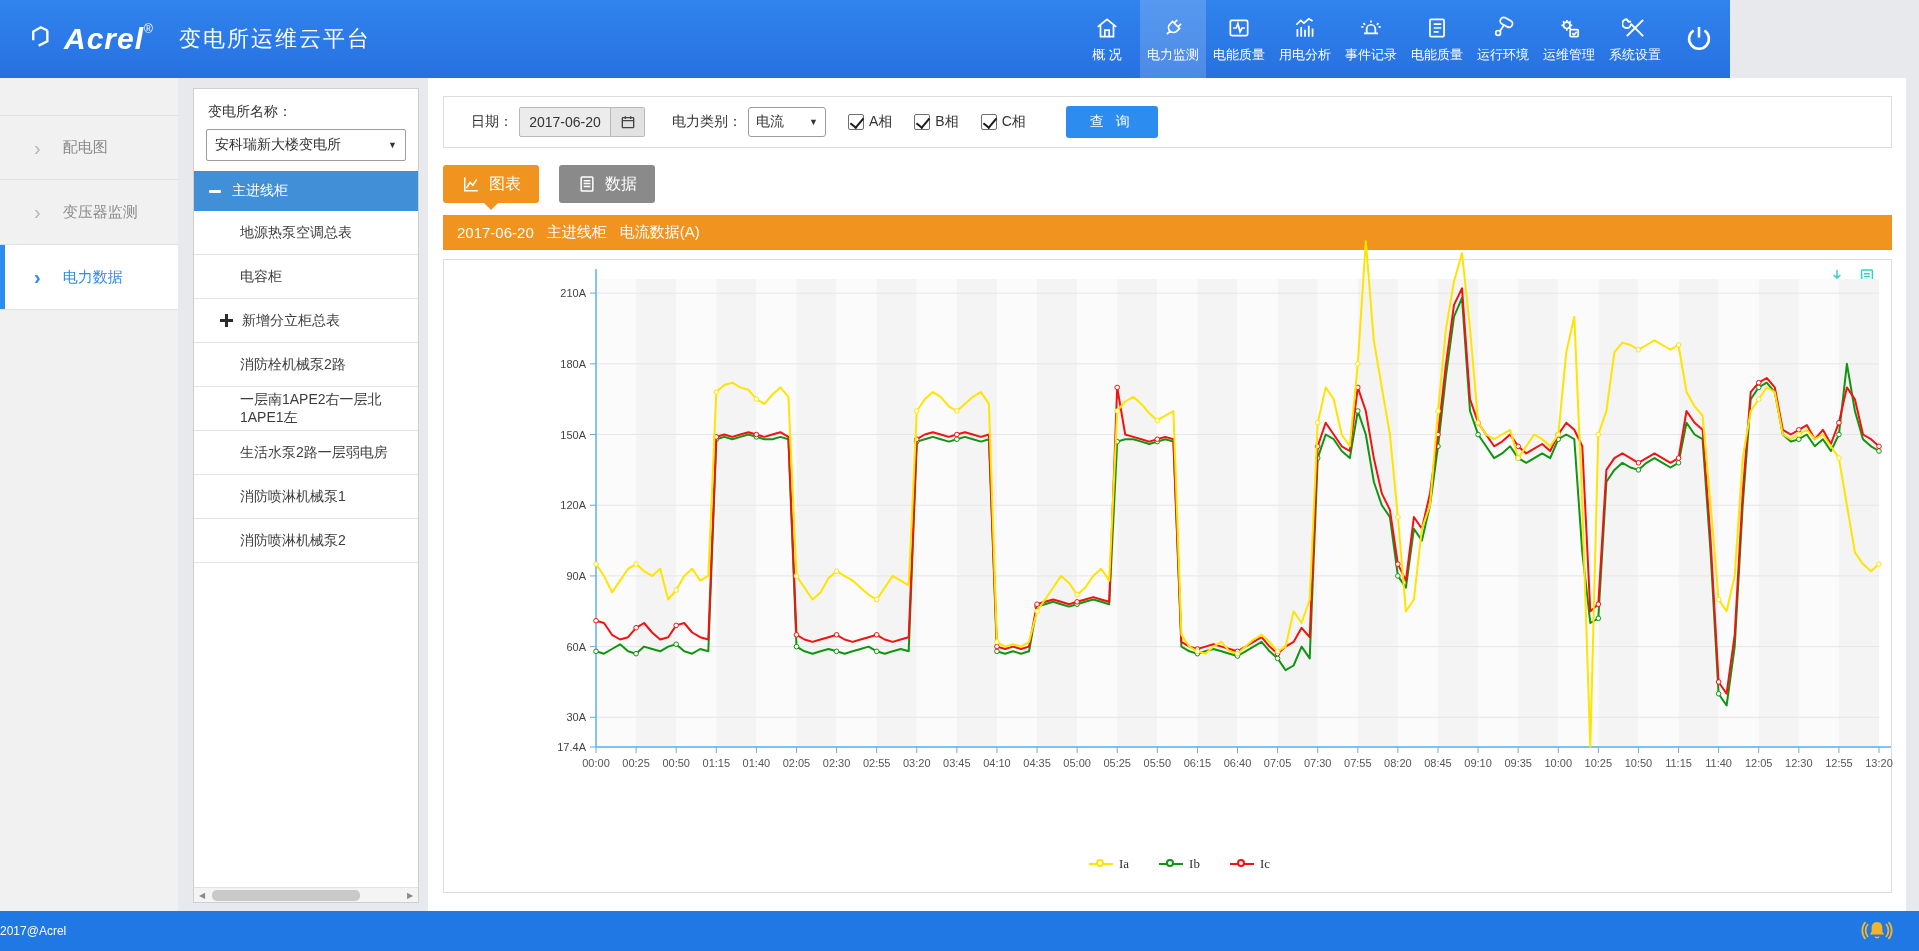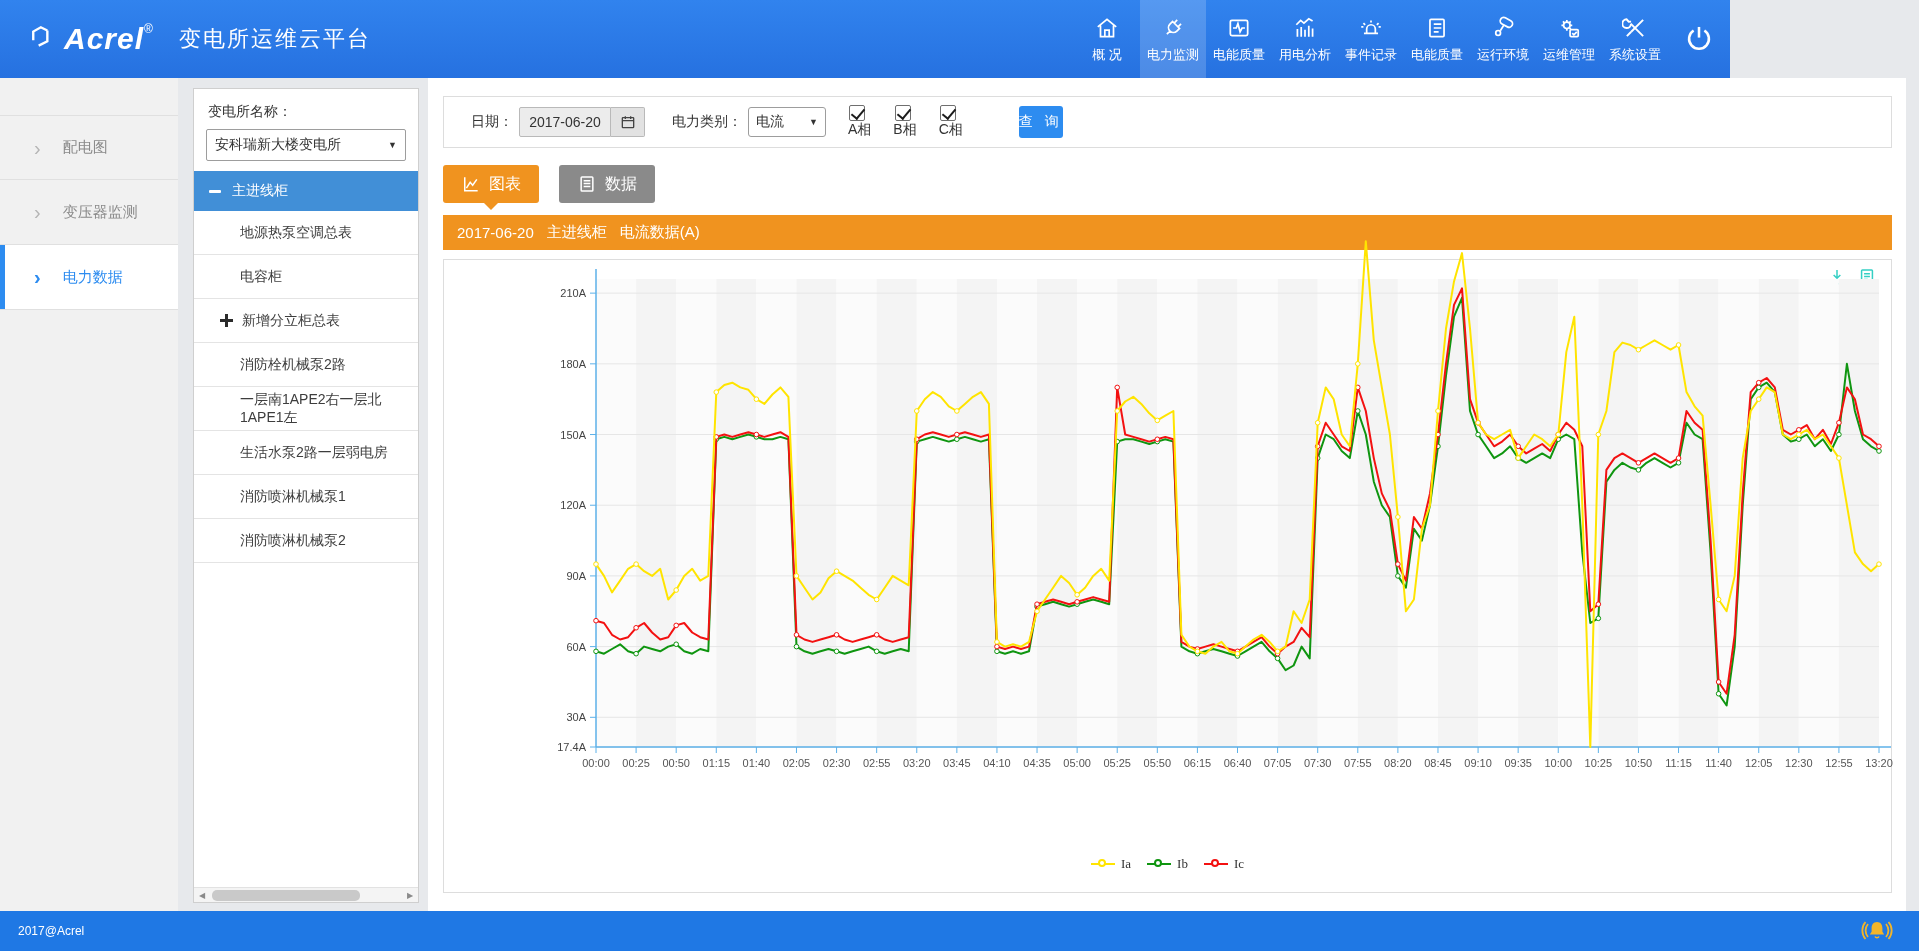--- a/index.html
+++ b/index.html
@@ -62,57 +62,57 @@
   .filter-bar { position:absolute; left:15px; top:18px; width:1449px; height:52px;
     border:1px solid #ddd; display:flex; align-items:center; }
   .f-label { font-size:14px; color:#333; margin-left:27px; }
   .date-input { width:92px; height:30px; background:#ececec; border:1px solid #b9b9b9; border-radius:2px 0 0 2px;
     display:flex; align-items:center; justify-content:center; font-size:14px; color:#333; margin-left:6px; cursor:text; }
   .cal-btn { width:34px; height:30px; background:#e2e2e2; border:1px solid #b9b9b9; border-left:none;
     border-radius:0 2px 2px 0; display:flex; align-items:center; justify-content:center; cursor:pointer; }
   .select-box { width:78px; height:30px; border:1px solid #9d9d9d; border-radius:3px; background:#fff;
     display:flex; align-items:center; padding:0 7px; font-size:14px; color:#333; margin-left:6px; cursor:pointer; }
   .select-box .caret { margin-left:auto; font-size:9px; color:#333; }
-  .phase { display:flex; align-items:center; margin-left:22px; cursor:pointer;flex-direction:column; }
+  .phase { display:flex; align-items:center; margin-left:22px; cursor:pointer; }
   .checkbox { width:16px; height:16px; border:1px solid #6f6f6f; border-radius:2px; background:#fff; position:relative; margin-right:5px; }
   .phase.checked .checkbox::after { content:''; position:absolute; left:4px; top:0px; width:6px; height:11px;
     border:solid #1c1c1c; border-width:0 2.5px 2.5px 0; transform:rotate(40deg); }
   .phase-label { font-size:14px; color:#333; }
-  .query-btn { width:44px; height:32px; background:#2d8cf0; color:#fff; border:none; border-radius:3px;
-    font-size:14px; margin-left:56px; cursor:pointer; letter-spacing:4px; }
+  .query-btn { width:92px; height:32px; background:#2d8cf0; color:#fff; border:none; border-radius:3px;
+    font-size:14px; margin-left:40px; cursor:pointer; letter-spacing:4px; }
 
   .tabs { position:absolute; left:15px; top:87px; display:flex; gap:20px; }
   .tab { height:38px; padding:0 18px; display:flex; align-items:center; gap:8px; color:#fff;
     font-size:16px; border-radius:3px; cursor:pointer; position:relative; }
   .tab svg { width:20px; height:20px; }
   .tab.chart-tab { background:#f0931f; }
   .tab.chart-tab::after { content:''; position:absolute; left:50%; bottom:-7px; margin-left:-7px;
     border-left:7px solid transparent; border-right:7px solid transparent; border-top:7px solid #f0931f; }
   .tab.data-tab { background:#8a8a8a; }
 
   .chart-title-bar { position:absolute; left:15px; top:137px; width:1449px; height:35px; background:#f0931f;
     display:flex; align-items:center; color:#fff; font-size:15px; }
   .chart-title-bar span { margin-left:13px; }
   .chart-title-bar span:first-child { margin-left:14px; }
 
   .chart-box { position:absolute; left:15px; top:181px; width:1449px; height:634px; border:1px solid #ddd; background:#fff; }
   .chart-actions { position:absolute; right:14px; top:7px; display:flex; gap:10px; }
   .chart-actions svg { width:20px; height:20px; cursor:pointer; }
   #chart-svg { position:absolute; left:37px; top:19px; overflow:visible; }
-  .legend { position:absolute; left:0; top:596px; width:100%; display:flex; justify-content:center; gap:16px; }
+  .legend { position:absolute; left:12px; top:596px; width:100%; display:flex; justify-content:center; gap:30px; }
   .legend-item { display:flex; align-items:center; gap:6px; cursor:pointer; }
   .legend-line { width:24px; height:0; border-top:2px solid; position:relative; }
   .legend-ring { position:absolute; left:7px; top:-6px; width:8px; height:8px; border-radius:50%;
     border:2px solid; background:#fff; }
   .legend-label { font-size:13px; color:#333; font-family:"Liberation Serif","DejaVu Serif",serif; }
 
   
   .bottombar { position:absolute; left:0; top:911px; width:1919px; height:40px; background:#1f78e4;
     display:flex; align-items:center; }
-  .copyright { color:#fff; font-size:12px; margin-left:18px; }
+  .copyright { color:#fff; font-size:12px; }
   .bell { position:absolute; right:26px; top:4px; width:32px; height:32px; cursor:pointer; }
 </style>
 </head>
 <body>
 
 <div class="app">
 
   <header class="topbar">
     <div class="logo-area">
       <span class="logo-mark">

